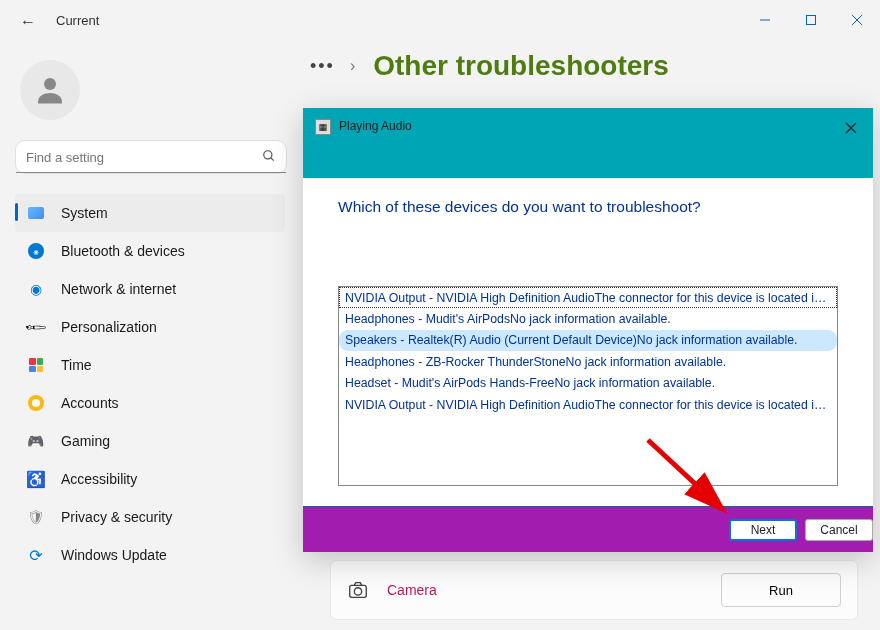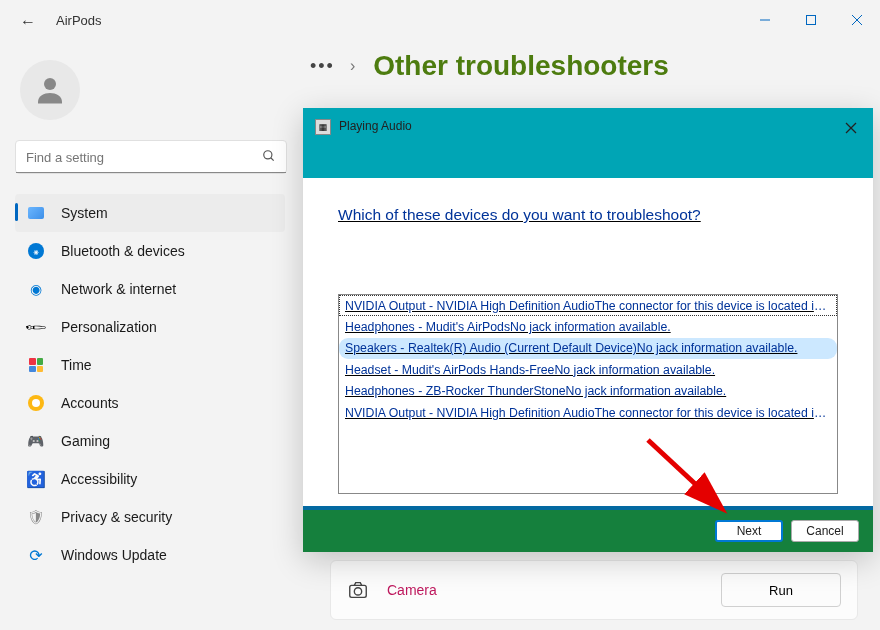--- a/index.html
+++ b/index.html
@@ -10,21 +10,21 @@
     .back-arrow { font-size: 16px; color: #333; margin-right: 20px; cursor: pointer; }
     .app-title { font-size: 13px; color: #333; }
     .win-controls { position: absolute; right: 0; top: 0; display: flex; }
     .win-btn { width: 46px; height: 40px; display: flex; align-items: center; justify-content: center; font-size: 12px; color: #333; }
     .win-btn.close svg { stroke: #333; }
     
     
     .sidebar { position: absolute; left: 0; top: 40px; width: 300px; height: 590px; padding: 10px 0 0 15px; }
     .avatar { width: 60px; height: 60px; border-radius: 50%; background: #e8e8e8; margin: 10px 0 20px 5px; display: flex; align-items: center; justify-content: center; }
     .avatar svg { width: 36px; height: 36px; fill: #888; }
-    .search { width: 272px; height: 34px; background: #fff; border: 1px solid #e0e0e0; border-radius: 4px; display: flex; align-items: center; padding: 0 10px; margin-bottom: 20px; position: relative; }
+    .search { width: 272px; height: 34px; background: #fff; border: 1px solid #e0e0e0; border-radius: 10px; display: flex; align-items: center; padding: 0 10px; margin-bottom: 20px; position: relative; }
     .search::after { content: ""; position: absolute; bottom: 0; left: 0; right: 0; height: 1px; background: #888; }
     .search input { border: none; flex: 1; font-size: 13px; outline: none; background: transparent; }
     .search-icon { color: #555; font-size: 14px; }
     .nav-list { list-style: none; }
     .nav-item { height: 38px; display: flex; align-items: center; padding-left: 12px; border-radius: 4px; margin-right: 15px; position: relative; cursor: pointer; }
     .nav-item.active { background: #ececec; }
     .nav-item.active::before { content: ""; position: absolute; left: 0; top: 9px; width: 3px; height: 18px; background: #0067c0; border-radius: 2px; }
     .nav-icon { width: 18px; height: 18px; margin-right: 16px; display: flex; align-items: center; justify-content: center; }
     .nav-label { font-size: 14px; color: #1a1a1a; }
     
@@ -39,27 +39,27 @@
     .row-icon { width: 22px; height: 22px; margin-right: 18px; }
     .row-label { font-size: 14px; color: #be185d; flex: 1; }
     .run-btn { width: 120px; height: 34px; background: #fcfcfc; border: 1px solid #d0d0d0; border-radius: 4px; font-size: 13px; cursor: pointer; }
     
     
     .dialog { position: absolute; left: 303px; top: 108px; width: 570px; height: 444px; background: #fff; box-shadow: 0 8px 30px rgba(0,0,0,0.2); }
     .dlg-titlebar { height: 70px; background: #00a5b5; display: flex; align-items: flex-start; padding: 11px 12px; position: relative; }
     .dlg-icon { width: 16px; height: 16px; background: #ddd; border: 1px solid #888; margin-right: 8px; display: flex; align-items: center; justify-content: center; font-size: 9px; }
     .dlg-title { font-size: 12px; color: #222; }
     .dlg-close { position: absolute; right: 12px; top: 10px; width: 20px; height: 20px; display: flex; align-items: center; justify-content: center; cursor: pointer; }
-    .dlg-body { padding: 28px 35px 0 35px; text-decoration: underline; }
+    .dlg-body { padding: 20px 35px 0 35px; }
     .dlg-heading { font-size: 15.5px; color: #003399; margin-bottom: 28px; }
     .device-list { border: 1px solid #888; height: 200px; margin-top: 70px; overflow: hidden; }
     .device-item { padding: 1.5px 6px; font-size: 12.3px; color: #003399; white-space: nowrap; overflow: hidden; text-overflow: ellipsis; cursor: pointer; line-height: 1.5; }
     .device-item.focused { outline: 1px dotted #333; outline-offset: -1px; }
     .device-item.selected { background: #cce8ff; border-radius: 9px; }
-    .dlg-footer { position: absolute; bottom: 0; left: 0; right: 0; height: 46px; border-top: 4px solid #0369a1; background: #15803d; display: flex; align-items: center; justify-content: flex-end; padding-right: 14px; gap: 8px; }
+    .dlg-footer { position: absolute; bottom: 0; left: 0; right: 0; height: 46px; border-top: 1px solid #0369a1; background: #a21caf; display: flex; align-items: center; justify-content: flex-end; gap: 8px; }
     .dlg-btn { width: 68px; height: 22px; font-size: 12px; border-radius: 3px; cursor: pointer; }
     .dlg-btn.primary { background: #fff; border: 2px solid #0078d4; color: #222; }
     .dlg-btn.secondary { background: #fff; border: 1px solid #aaa; color: #222; }
     
     
     .arrow { position: absolute; left: 640px; top: 432px; pointer-events: none; }
     
     
     .ic-system { background: linear-gradient(135deg,#6bb6ff,#3d8fe8); width:16px; height:12px; border-radius:2px; }
     .ic-bt { width:16px; height:16px; border-radius:50%; background:#0078d4; color:#fff; font-size:10px; display:flex; align-items:center; justify-content:center; }
@@ -75,21 +75,21 @@
     .ic-game { color:#888; font-size:14px; }
     .ic-acc { color:#0078d4; font-size:16px; }
     .ic-priv { color:#888; font-size:14px; }
     .ic-upd { color:#0078d4; font-size:16px; }
   </style>
 </head>
 <body>
 
 <div class="titlebar">
   <span class="back-arrow">←</span>
-  <span class="app-title">AirPods</span>
+  <span class="app-title">Current</span>
   <div class="win-controls">
     <div class="win-btn">
         <svg width="12" height="12">
           <line x1="1" y1="6" x2="11" y2="6" stroke="#0067c0" stroke-width="1"></line>
         </svg>
       </div>
     <div class="win-btn">
         <svg width="12" height="12">
           <rect x="1.5" y="1.5" width="9" height="9" stroke="#0067c0" fill="none" stroke-width="1"></rect>
         </svg>
@@ -216,22 +216,22 @@
           <line x1="11" y1="1" x2="1" y2="11" stroke="#222" stroke-width="1.2"></line>
         </svg>
     </span>
   </div>
   <div class="dlg-body">
     <div class="dlg-heading">Which of these devices do you want to troubleshoot?</div>
     <div class="device-list">
       <div class="device-item focused">NVIDIA Output - NVIDIA High Definition AudioThe connector for this device is located in t...</div>
       <div class="device-item">Headphones - Mudit's AirPodsNo jack information available.</div>
       <div class="device-item selected">Speakers - Realtek(R) Audio (Current Default Device)No jack information available.</div>
+      <div class="device-item">Headphones - ZB-Rocker ThunderStoneNo jack information available.</div>
       <div class="device-item">Headset - Mudit's AirPods Hands-FreeNo jack information available.</div>
-      <div class="device-item">Headphones - ZB-Rocker ThunderStoneNo jack information available.</div>
       <div class="device-item">NVIDIA Output - NVIDIA High Definition AudioThe connector for this device is located in t...</div>
     </div>
   </div>
   <div class="dlg-footer">
     <button class="dlg-btn primary">Next</button>
     <button class="dlg-btn secondary">Cancel</button>
   </div>
 </div>
 
 <svg class="arrow" width="110" height="110">

